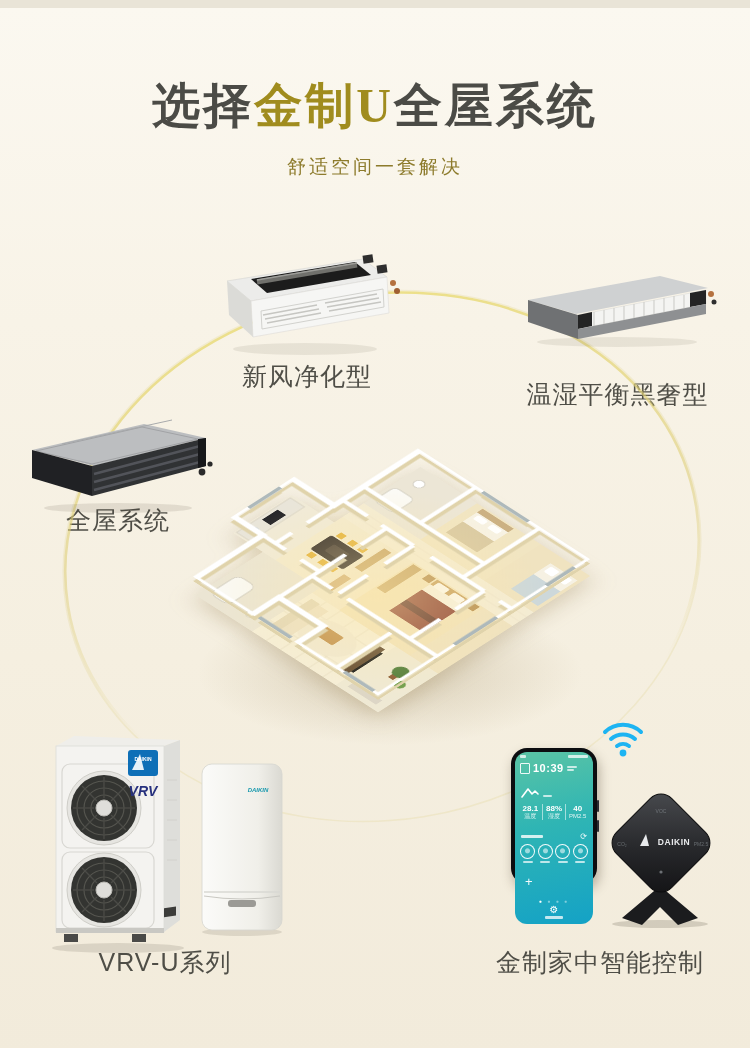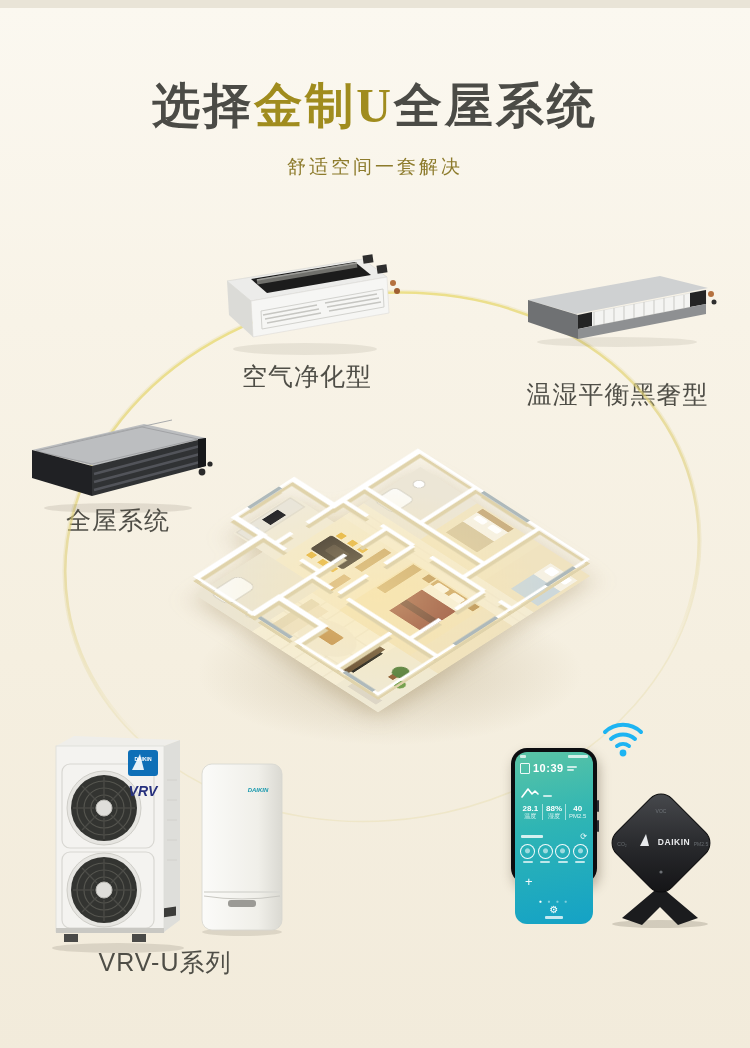--- a/index.html
+++ b/index.html
@@ -235,21 +235,21 @@
     <g stroke="#c6c6c2" stroke-width="1.4">
       <path d="M58,64 L112,54 M60,68 L114,58 M62,72 L116,62"></path>
       <path d="M120,52 L172,43 M122,56 L174,47 M124,60 L176,51"></path>
     </g>
     <path d="M56,60 L178,38 L179,56 L57,78 Z" fill="none" stroke="#d2d2ce" stroke-width="1"></path>
     <rect x="158" y="4" width="10" height="8" fill="#2e2e2e" transform="rotate(-8 163 8)"></rect>
     <rect x="172" y="14" width="10" height="8" fill="#2e2e2e" transform="rotate(-8 177 18)"></rect>
     <circle cx="188" cy="32" r="3" fill="#b5713f"></circle>
       <circle cx="192" cy="40" r="3" fill="#a05f32"></circle>
   </svg>
-  <div class="plabel" style="left:207px;top:352px;width:200px;">空气净化型</div>
+  <div class="plabel" style="left:207px;top:352px;width:200px;">新风净化型</div>
 
   <svg class="product" style="left:512px;top:262px;" width="210" height="82" viewBox="0 0 210 82">
     <ellipse cx="105" cy="72" rx="80" ry="5" fill="rgba(90,80,60,.10)"></ellipse>
     <path d="M16,30 L148,6 L196,18 L64,44 Z" fill="#cfd1d2"></path>
     <path d="M66,45 L194,20 L194,34 L66,59 Z" fill="#f4f4f2" stroke="#dcdcd8" stroke-width="0.6"></path>
     <g stroke="#c9c9c5" stroke-width="1">
       <path d="M82,42 L82,56 M92,40 L92,54 M102,38 L102,52 M112,36 L112,50 M122,34 L122,48 M132,32 L132,46 M142,30 L142,44 M152,28 L152,42 M162,26 L162,40 M172,25 L172,38"></path>
     </g>
     <path d="M66,45 L80,42 L80,56 L66,59 Z" fill="#242424"></path>
     <path d="M178,23 L194,20 L194,34 L178,37 Z" fill="#242424"></path>
@@ -424,14 +424,15 @@
           </span>
       </div>
       <div class="s-plus">+</div>
       <div class="s-dots"><span class="on">●</span> <span class="off">● ● ●</span></div>
       <div class="s-gear">
         <span>⚙</span>
         <span class="bar"></span>
       </div>
     </div>
   </div>
+  <div class="plabel" style="left:465px;top:938px;width:270px;">金制家中智能控制</div>
 
 </div>
 
 </body></html>

